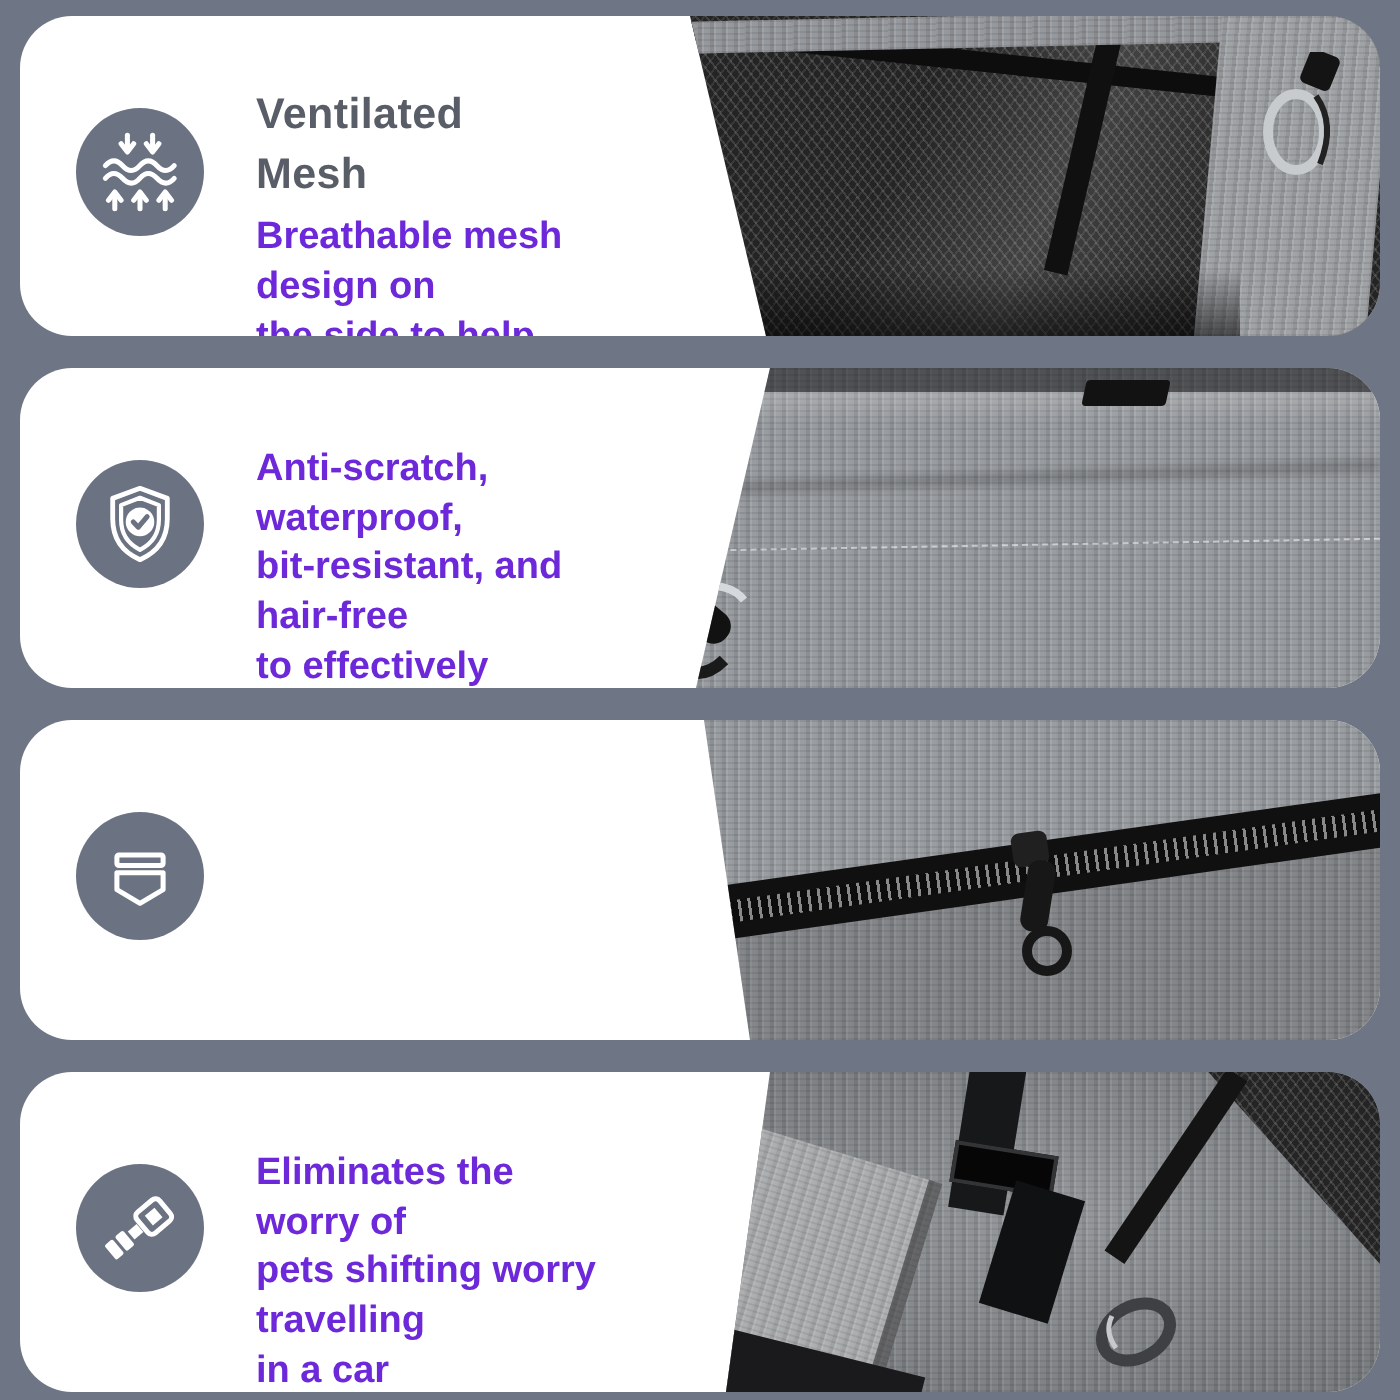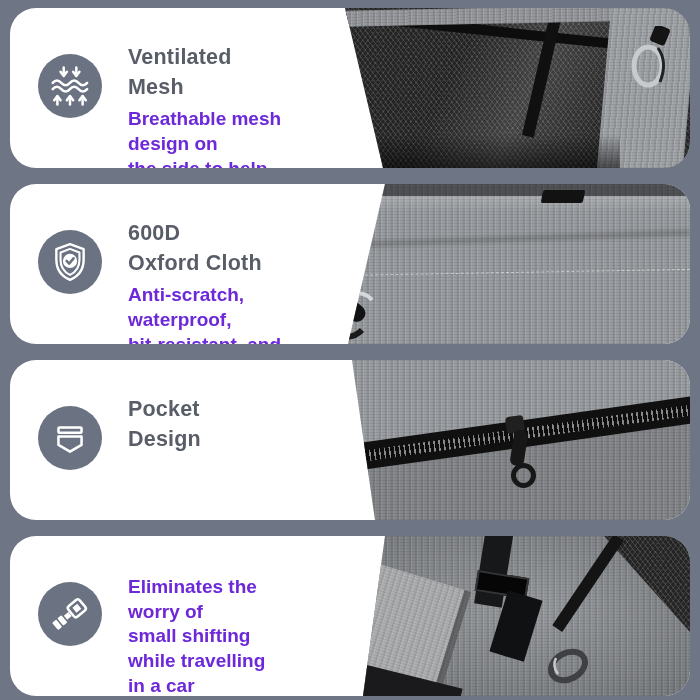--- a/index.html
+++ b/index.html
@@ -161,22 +161,20 @@
     </div>
     <div class="icon-circle">
       <svg viewBox="0 0 40 40">
         <path d="M20 3 L33 7.8 V17.5 C33 27 28 33.5 20 37 C12 33.5 7 27 7 17.5 V7.8 Z" fill="none" stroke="#ffffff" stroke-width="2.3" stroke-linejoin="round"></path>
         <path d="M20 7.5 L29 11 V18 C29 24.5 25.5 29.5 20 32.3 C14.5 29.5 11 24.5 11 18 V11 Z" fill="none" stroke="#ffffff" stroke-width="2" stroke-linejoin="round"></path>
         <circle cx="20" cy="19" r="6.8" fill="#ffffff"></circle>
         <path d="M16.8 19 l2.4 2.5 l4.2 -5" fill="none" stroke="#6b7282" stroke-width="2.4" stroke-linecap="round" stroke-linejoin="round"></path>
       </svg>
     </div>
     <div class="text-block">
-      <h2 class="title">600D
-Oxford Cloth</h2>
       <p class="desc">Anti-scratch, waterproof,
 bit-resistant, and hair-free
 to effectively protect the car seat</p>
     </div>
   </section>
 
   <section class="card">
     <div class="photo ph3">
       <div class="fill tex-fabric p3-base"></div>
       <div class="p3-lower"></div>
@@ -187,22 +185,20 @@
       <div class="p3-pull"></div>
       <div class="p3-ring"></div>
     </div>
     <div class="icon-circle">
       <svg viewBox="0 0 40 40" fill="none" stroke="#ffffff" stroke-width="2.4" stroke-linejoin="round">
         <rect x="9" y="10" width="22" height="5" rx="1"></rect>
         <path d="M9 18.5 H31 V26.5 L20 33 L9 26.5 Z"></path>
       </svg>
     </div>
     <div class="text-block">
-      <h2 class="title">Pocket
-Design</h2>
     </div>
   </section>
 
   <section class="card">
     <div class="photo ph4">
       <div class="fill tex-fabric p4-base"></div>
       <div class="p4-light"></div>
       <div class="p4-bolster tex-fabric"></div>
       <div class="p4-boltrim"></div>
       <div class="p4-mesh tex-mesh"></div>
@@ -221,18 +217,18 @@
           <rect x="1.5" y="15.5" width="5" height="9" rx="1" fill="#ffffff"></rect>
           <rect x="8" y="15.5" width="5" height="9" rx="1" fill="#ffffff"></rect>
           <rect x="14.5" y="17.5" width="5.5" height="5" fill="#ffffff"></rect>
           <rect x="21.5" y="13.5" width="14" height="13" rx="2.5" fill="none" stroke="#ffffff" stroke-width="2.4"></rect>
           <rect x="25.5" y="17" width="6" height="6" fill="#ffffff"></rect>
         </g>
       </svg>
     </div>
     <div class="text-block">
       <p class="desc">Eliminates the worry of
-small shifting while travelling
+pets shifting worry travelling
 in a car</p>
     </div>
   </section>
 
 </div>
 
 </body></html>

